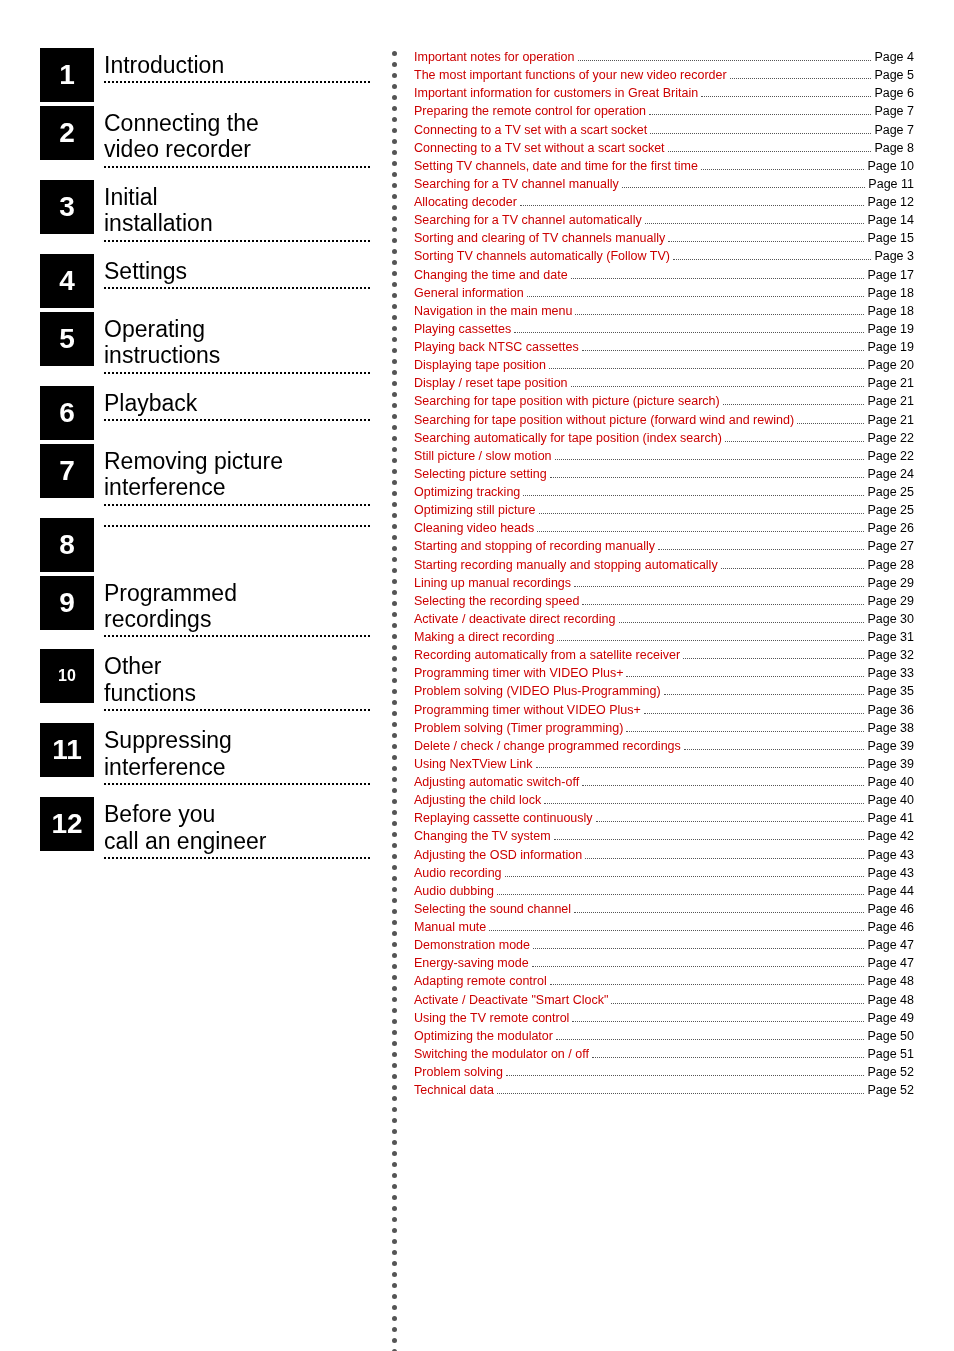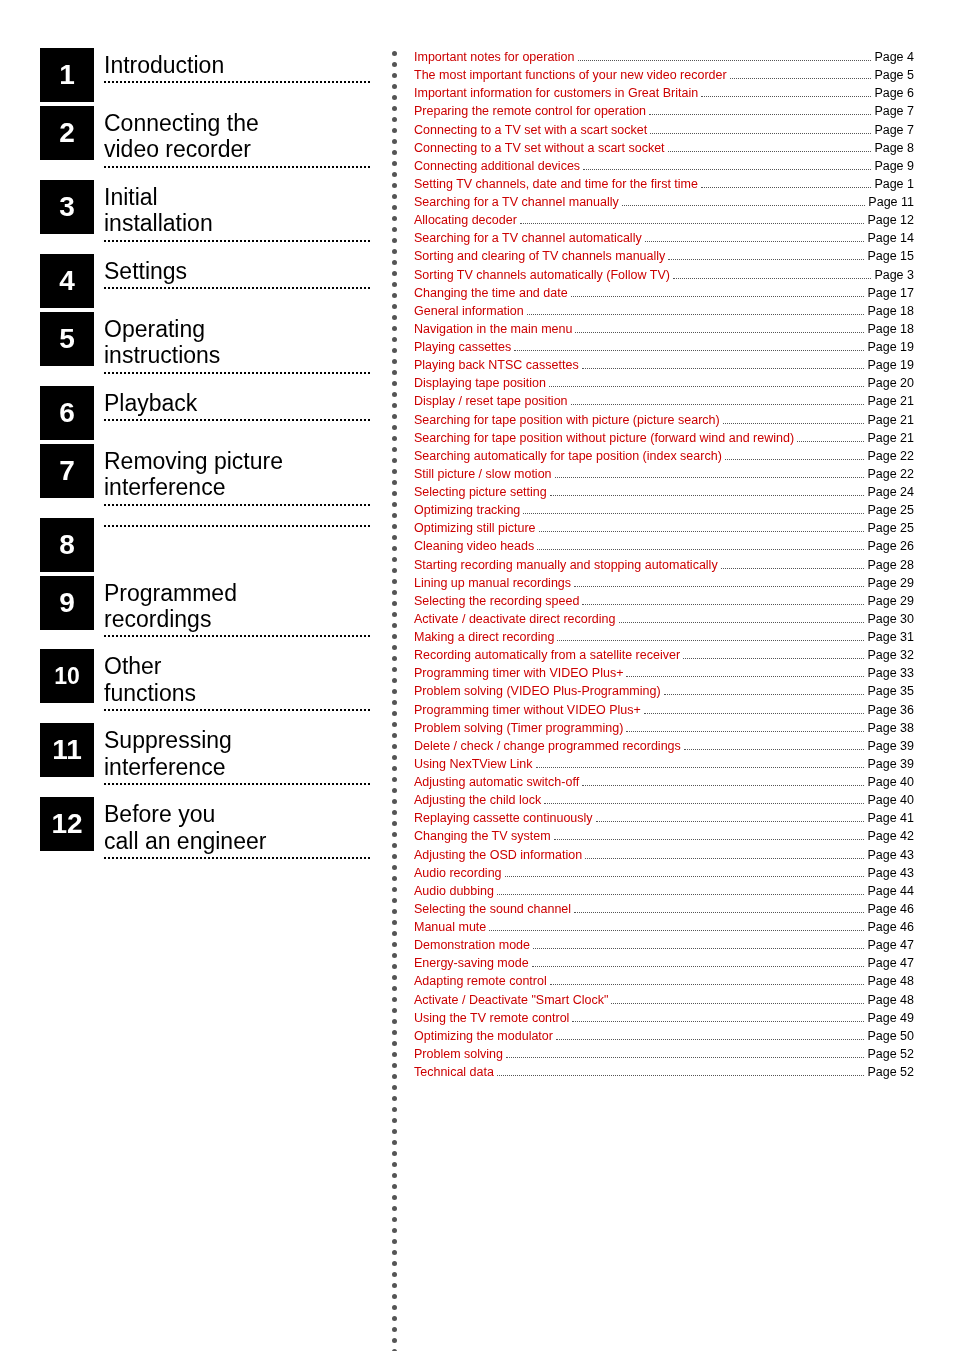--- a/index.html
+++ b/index.html
@@ -52,21 +52,21 @@
       display: flex;
       align-items: center;
       justify-content: center;
       font-size: 28px;
       font-weight: bold;
       flex-shrink: 0;
       margin-right: 10px;
       font-family: Arial, sans-serif;
     }
     .chapter-num-box.large-num {
-      font-size: 23px;
+      font-size: 16px;
     }
     .chapter-title-area {
       flex: 1;
       padding-top: 4px;
     }
     .chapter-title {
       font-size: 23px;
       font-weight: normal;
       line-height: 1.15;
       color: #000;
@@ -372,28 +372,23 @@
           <span class="entry-title">Connecting to a TV set with a scart socket</span>
           <span class="entry-dots"></span>
           <span class="entry-page">Page 7</span>
         </div>
         <div class="toc-entry">
           <span class="entry-title">Connecting to a TV set without a scart socket</span>
           <span class="entry-dots"></span>
           <span class="entry-page">Page 8</span>
         </div>
         <div class="toc-entry">
-          <span class="entry-title">Connecting additional devices</span>
-          <span class="entry-dots"></span>
-          <span class="entry-page">Page 9</span>
-        </div>
-        <div class="toc-entry">
           <span class="entry-title">Setting TV channels, date and time for the first time</span>
           <span class="entry-dots"></span>
-          <span class="entry-page">Page 1</span>
+          <span class="entry-page">Page 10</span>
         </div>
         <div class="toc-entry">
           <span class="entry-title">Searching for a TV channel manually</span>
           <span class="entry-dots"></span>
           <span class="entry-page">Page 11</span>
         </div>
         <div class="toc-entry">
           <span class="entry-title">Allocating decoder</span>
           <span class="entry-dots"></span>
           <span class="entry-page">Page 12</span>
@@ -482,20 +477,25 @@
           <span class="entry-title">Optimizing still picture</span>
           <span class="entry-dots"></span>
           <span class="entry-page">Page 25</span>
         </div>
         <div class="toc-entry">
           <span class="entry-title">Cleaning video heads</span>
           <span class="entry-dots"></span>
           <span class="entry-page">Page 26</span>
         </div>
         <div class="toc-entry">
+          <span class="entry-title">Starting and stopping of recording manually</span>
+          <span class="entry-dots"></span>
+          <span class="entry-page">Page 27</span>
+        </div>
+        <div class="toc-entry">
           <span class="entry-title">Starting recording manually and stopping automatically</span>
           <span class="entry-dots"></span>
           <span class="entry-page">Page 28</span>
         </div>
         <div class="toc-entry">
           <span class="entry-title">Lining up manual recordings</span>
           <span class="entry-dots"></span>
           <span class="entry-page">Page 29</span>
         </div>
         <div class="toc-entry">
@@ -615,20 +615,25 @@
         </div>
         <div class="toc-entry">
           <span class="entry-title">Using the TV remote control</span>
           <span class="entry-dots"></span>
           <span class="entry-page">Page 49</span>
         </div>
         <div class="toc-entry">
           <span class="entry-title">Optimizing the modulator</span>
           <span class="entry-dots"></span>
           <span class="entry-page">Page 50</span>
+        </div>
+        <div class="toc-entry">
+          <span class="entry-title">Switching the modulator on / off</span>
+          <span class="entry-dots"></span>
+          <span class="entry-page">Page 51</span>
         </div>
         <div class="toc-entry">
           <span class="entry-title">Problem solving</span>
           <span class="entry-dots"></span>
           <span class="entry-page">Page 52</span>
         </div>
         <div class="toc-entry">
           <span class="entry-title">Technical data</span>
           <span class="entry-dots"></span>
           <span class="entry-page">Page 52</span>

